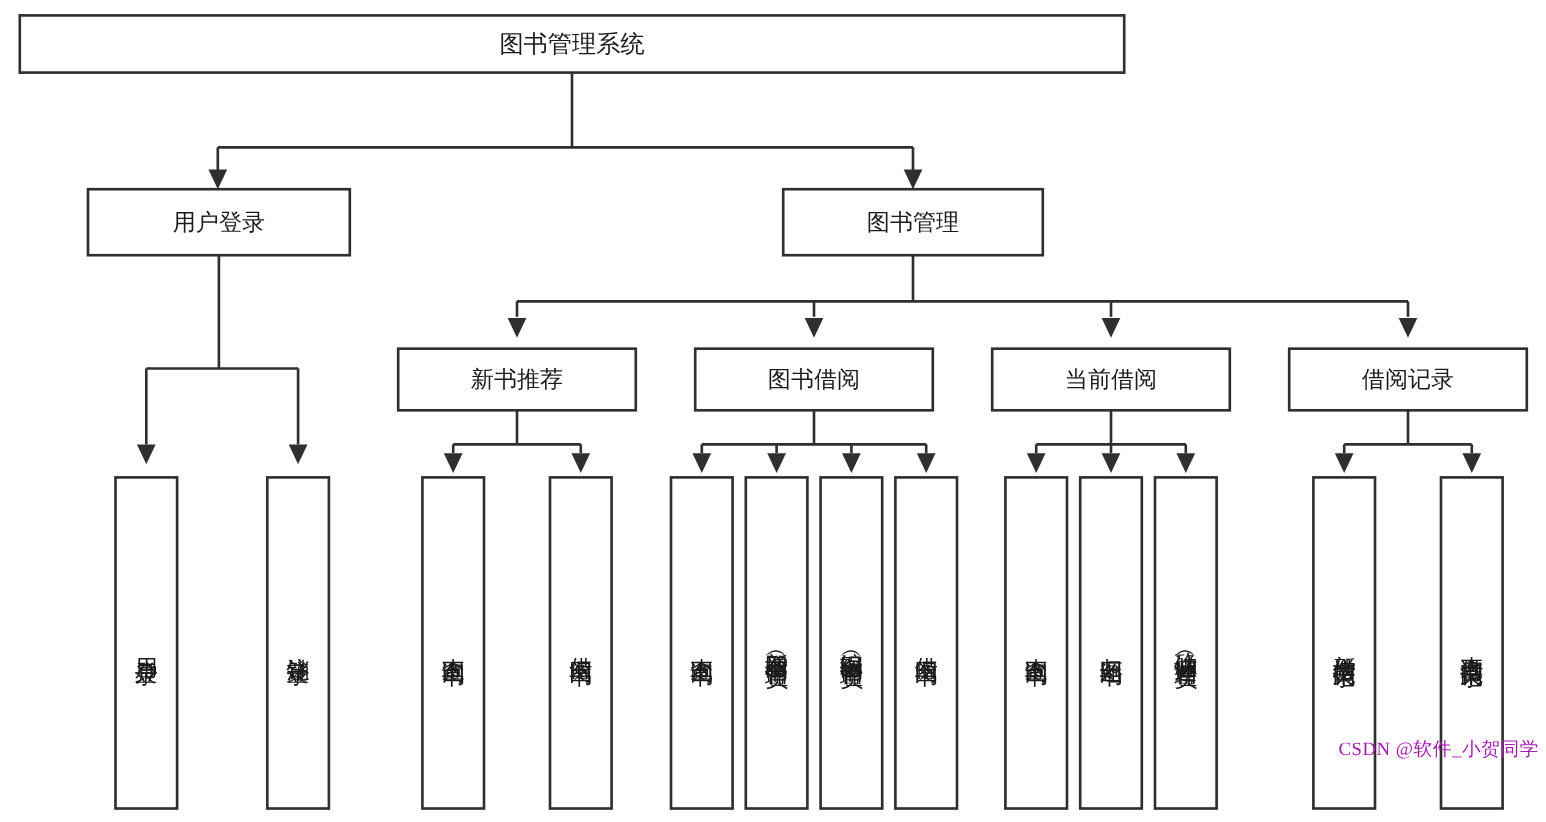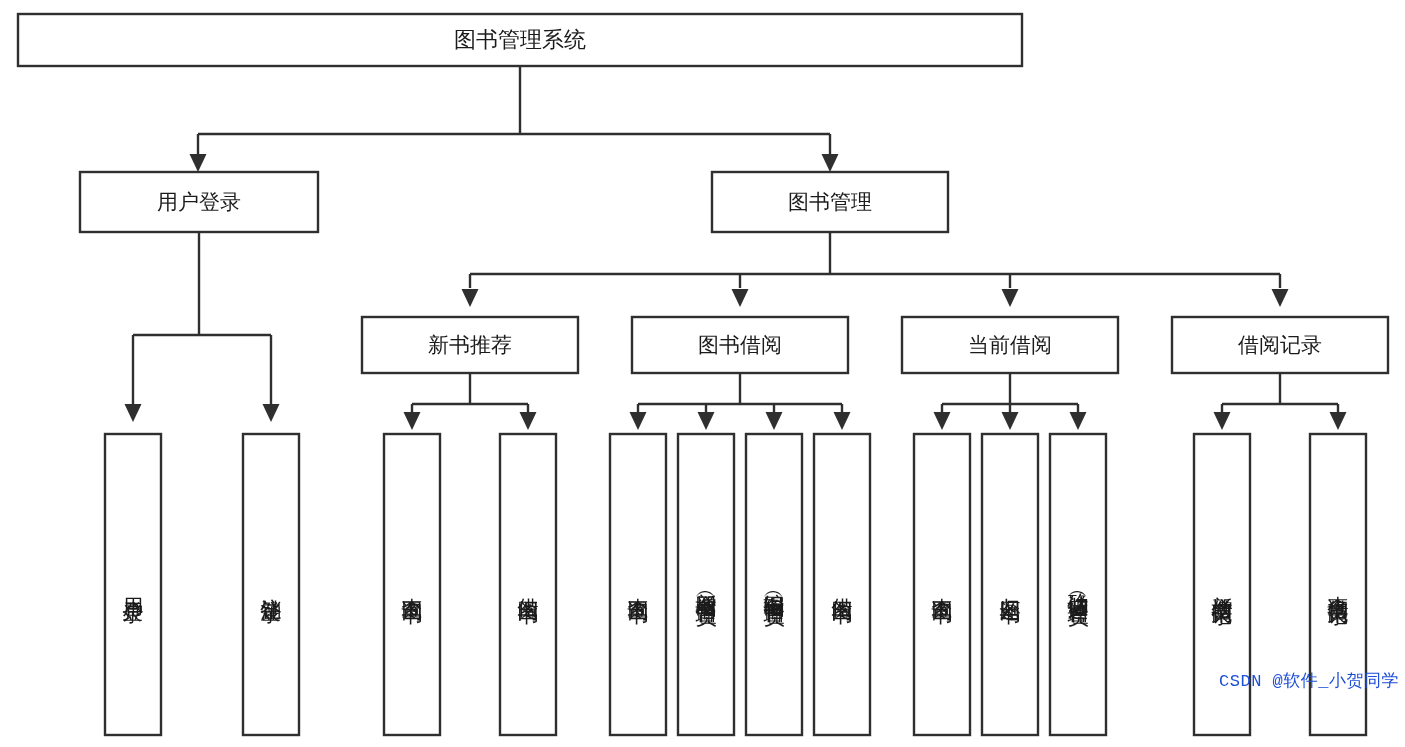--- a/index.html
+++ b/index.html
@@ -66,23 +66,23 @@
     line-height: 1.05;
     letter-spacing: 2px;
     color: #1b1b1b;
     white-space: nowrap;
     pointer-events: none;
   }
   #watermark {
     position: absolute;
     right: 6px;
     bottom: 6px;
-    font-family: Liberation Mono, monospace;
+    font-family: Liberation Serif, serif;
     font-size: 17px;
-    color: #1d4ed8;
+    color: #a21caf;
     letter-spacing: 0.5px;
     user-select: none;
   }
 </style>
 </head>
 <body>
 
 <div id="diagram-root">
 
   <svg id="tree-svg" viewBox="0 0 1405 747">

